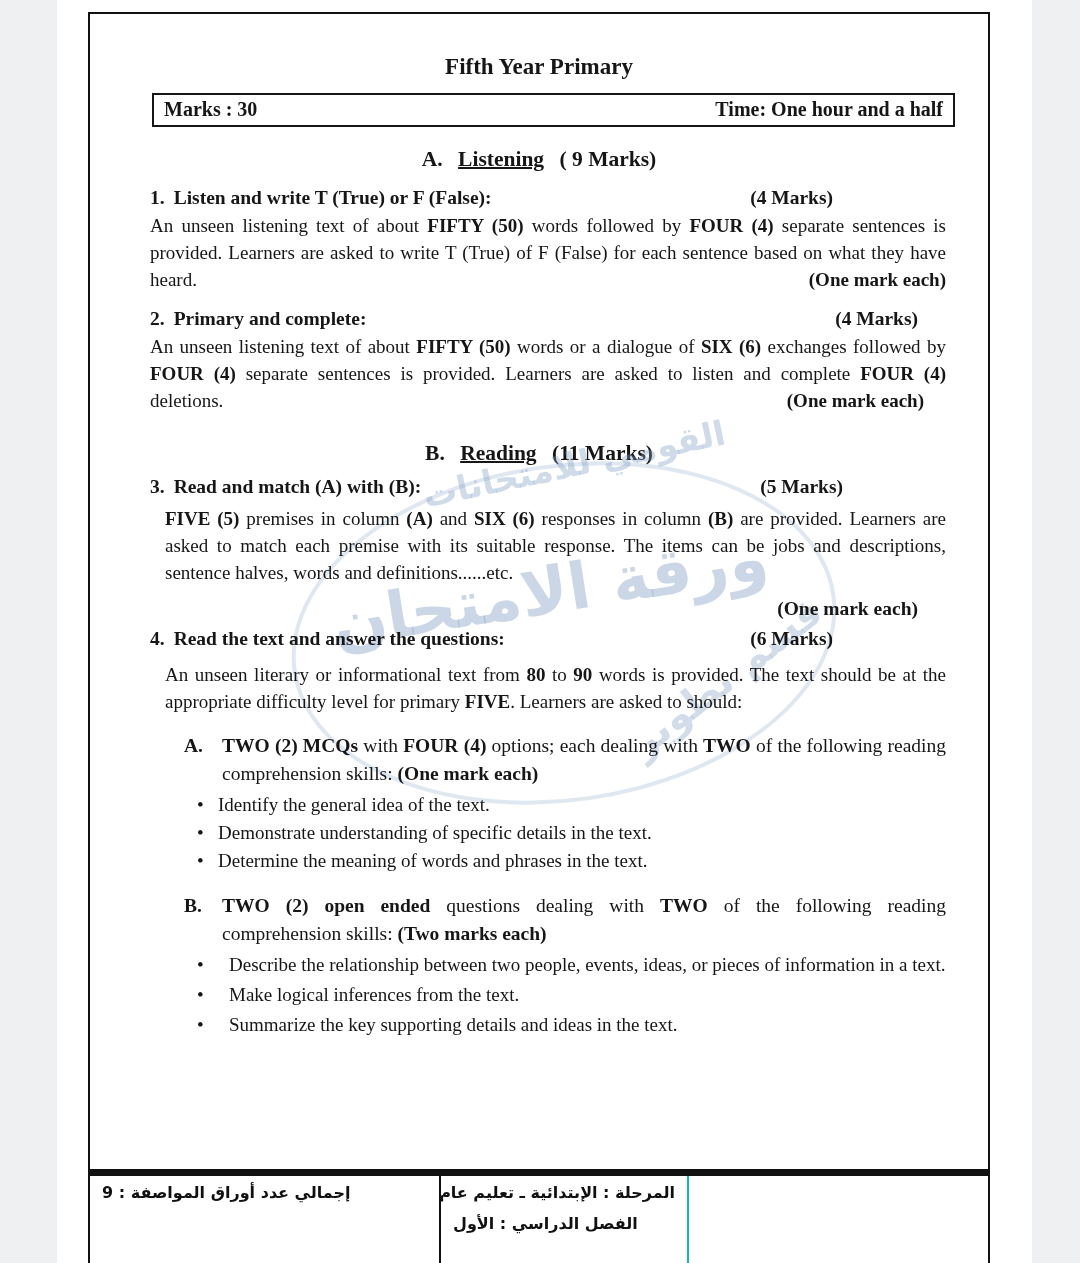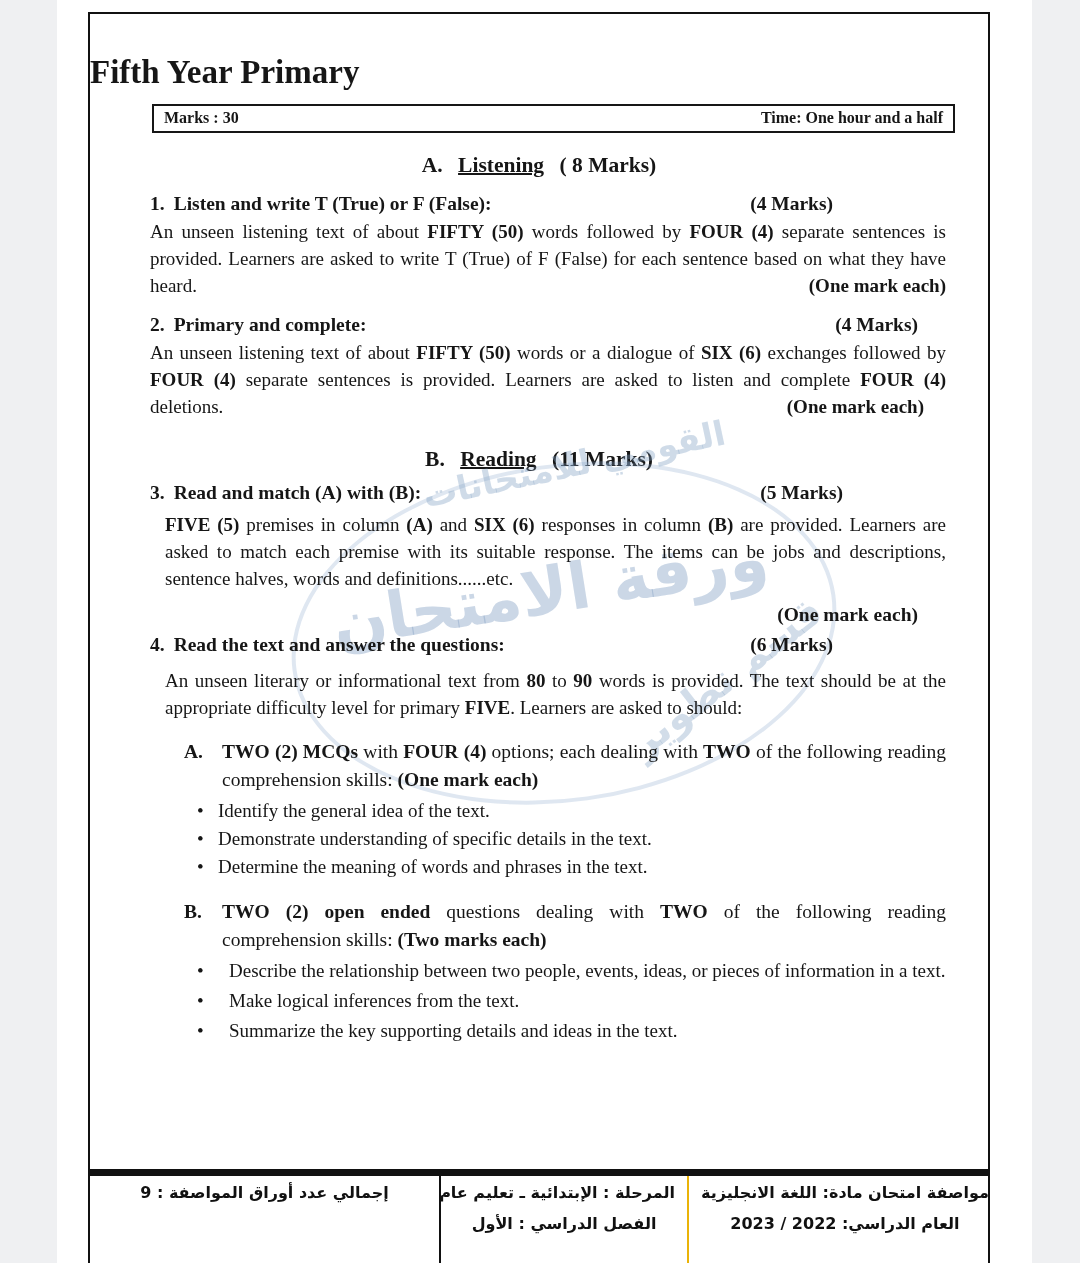--- a/index.html
+++ b/index.html
@@ -17,24 +17,24 @@
   }
   
   .wm{position:absolute;pointer-events:none;color:rgba(130,160,195,0.42);
       font-family:"DejaVu Sans", sans-serif;font-weight:bold;white-space:nowrap;}
   .wm-ellipse{position:absolute;left:200px;top:450px;width:540px;height:330px;
       border:4px solid rgba(140,170,205,0.28);border-radius:50%;transform:rotate(-8deg);pointer-events:none;}
   .wm-center{left:240px;top:540px;font-size:64px;transform:rotate(-9deg);letter-spacing:6px;}
   .wm-top{left:330px;top:430px;font-size:34px;transform:rotate(-12deg);color:rgba(130,160,195,0.38);}
   .wm-side{left:520px;top:640px;font-size:40px;transform:rotate(-38deg);color:rgba(130,160,195,0.36);}
 
-  .doc-title{margin:40px 0 0 0;text-align:left;font-size:33px;font-weight:bold;}
+  .doc-title{margin:40px 0 0 0;text-align:center;font-size:23px;font-weight:bold;}
   .info-bar{
     margin:13px 33px 0 62px;border:2px solid #161616;display:flex;justify-content:space-between;
-    padding:3px 10px 4px 10px;font-weight:bold;font-size:16px;
+    padding:3px 10px 4px 10px;font-weight:bold;font-size:20px;
   }
   .sec-head{margin-top:20px;text-align:center;font-size:21.5px;font-weight:bold;}
   .sec-head .u{text-decoration:underline;text-decoration-thickness:2px;text-align:center;}
   .sec-head .gap{display:inline-block;width:10px;}
 
   .q{margin-left:60px;margin-right:42px;position:relative;}
   .q-head{display:flex;font-weight:bold;font-size:19.5px;margin-top:15px;}
   .q-head .num{margin-right:9px;}
   .q-head .title{text-decoration-thickness:2px;}
   .q-head .marks{margin-left:auto;}
@@ -55,23 +55,23 @@
   .sub .label{position:absolute;left:0;top:0;font-weight:bold;}
   .bullets{margin:4px 42px 0 107px;font-size:19px;line-height:28px;list-style:none;padding:0;}
   .bullets .bullet{position:relative;padding-left:21px;}
   .bullets-b .bullet{padding-left:32px;margin-bottom:2px;}
   .bullet .dot{position:absolute;left:0;top:0;}
   .b{font-weight:bold;}
 
   .footer{margin-top:auto;}
   .footer-rule{height:7px;background:#111;}
   .footer-grid{display:grid;grid-template-columns:349px 250px 1fr;min-height:87px;}
-  .fcol{padding:7px 12px 4px 12px;direction:rtl;text-align:center;
+  .fcol{padding:7px 12px 4px 12px;direction:rtl;text-align:left;
         font-family:"DejaVu Sans", sans-serif;font-weight:bold;font-size:16px;color:#111;}
-  .fcol.mid{border-left:2px solid #111;border-right:2px solid #eab308;}
+  .fcol.mid{border-left:2px solid #111;border-right:2px solid #14b8a6;}
   .fline{margin-bottom:12px;white-space:nowrap;}
 </style>
 </head>
 <body>
 
 <div class="strip left"></div>
 <div class="strip right"></div>
 
 <div class="frame">
 
@@ -83,21 +83,21 @@
   <h1 class="doc-title">Fifth Year Primary</h1>
 
   <div class="info-bar">
     <span>Marks : 30</span>
     <span>Time: One hour and a half</span>
   </div>
 
   <div class="sec-head">
     <span>A.</span>
     <span class="gap"></span><span class="u">Listening</span>
-    <span class="gap"></span><span>( 8 Marks)</span>
+    <span class="gap"></span><span>( 9 Marks)</span>
   </div>
 
   <div class="q q1">
     <div class="q-head">
       <span class="num">1.</span>
       <span class="title">Listen and write T (True) or F (False):</span>
       <span class="marks">(4 Marks)</span>
     </div>
     <p class="q-body"><span class="note-abs">(One mark each)</span><span>An unseen listening text of about </span><span class="b">FIFTY (50)</span><span> words followed by </span><span class="b">FOUR (4)</span><span> separate sentences is provided. Learners are asked to write T (True) of F (False) for each sentence based on what they have heard.</span></p>
   </div>
@@ -159,20 +159,16 @@
   <div class="footer">
     <div class="footer-rule"></div>
     <div class="footer-grid">
       <div class="fcol">
         <div class="fline">إجمالي عدد أوراق المواصفة : 9</div>
       </div>
       <div class="fcol mid">
         <div class="fline">المرحلة :   الإبتدائية ـ تعليم عام</div>
         <div class="fline">الفصل الدراسي :  الأول</div>
       </div>
-      <div class="fcol">
-        <div class="fline">مواصفة امتحان مادة: اللغة الانجليزية</div>
-        <div class="fline">العام الدراسي:  2022 / 2023</div>
-      </div>
     </div>
   </div>
 
 </div>
 
 </body></html>

